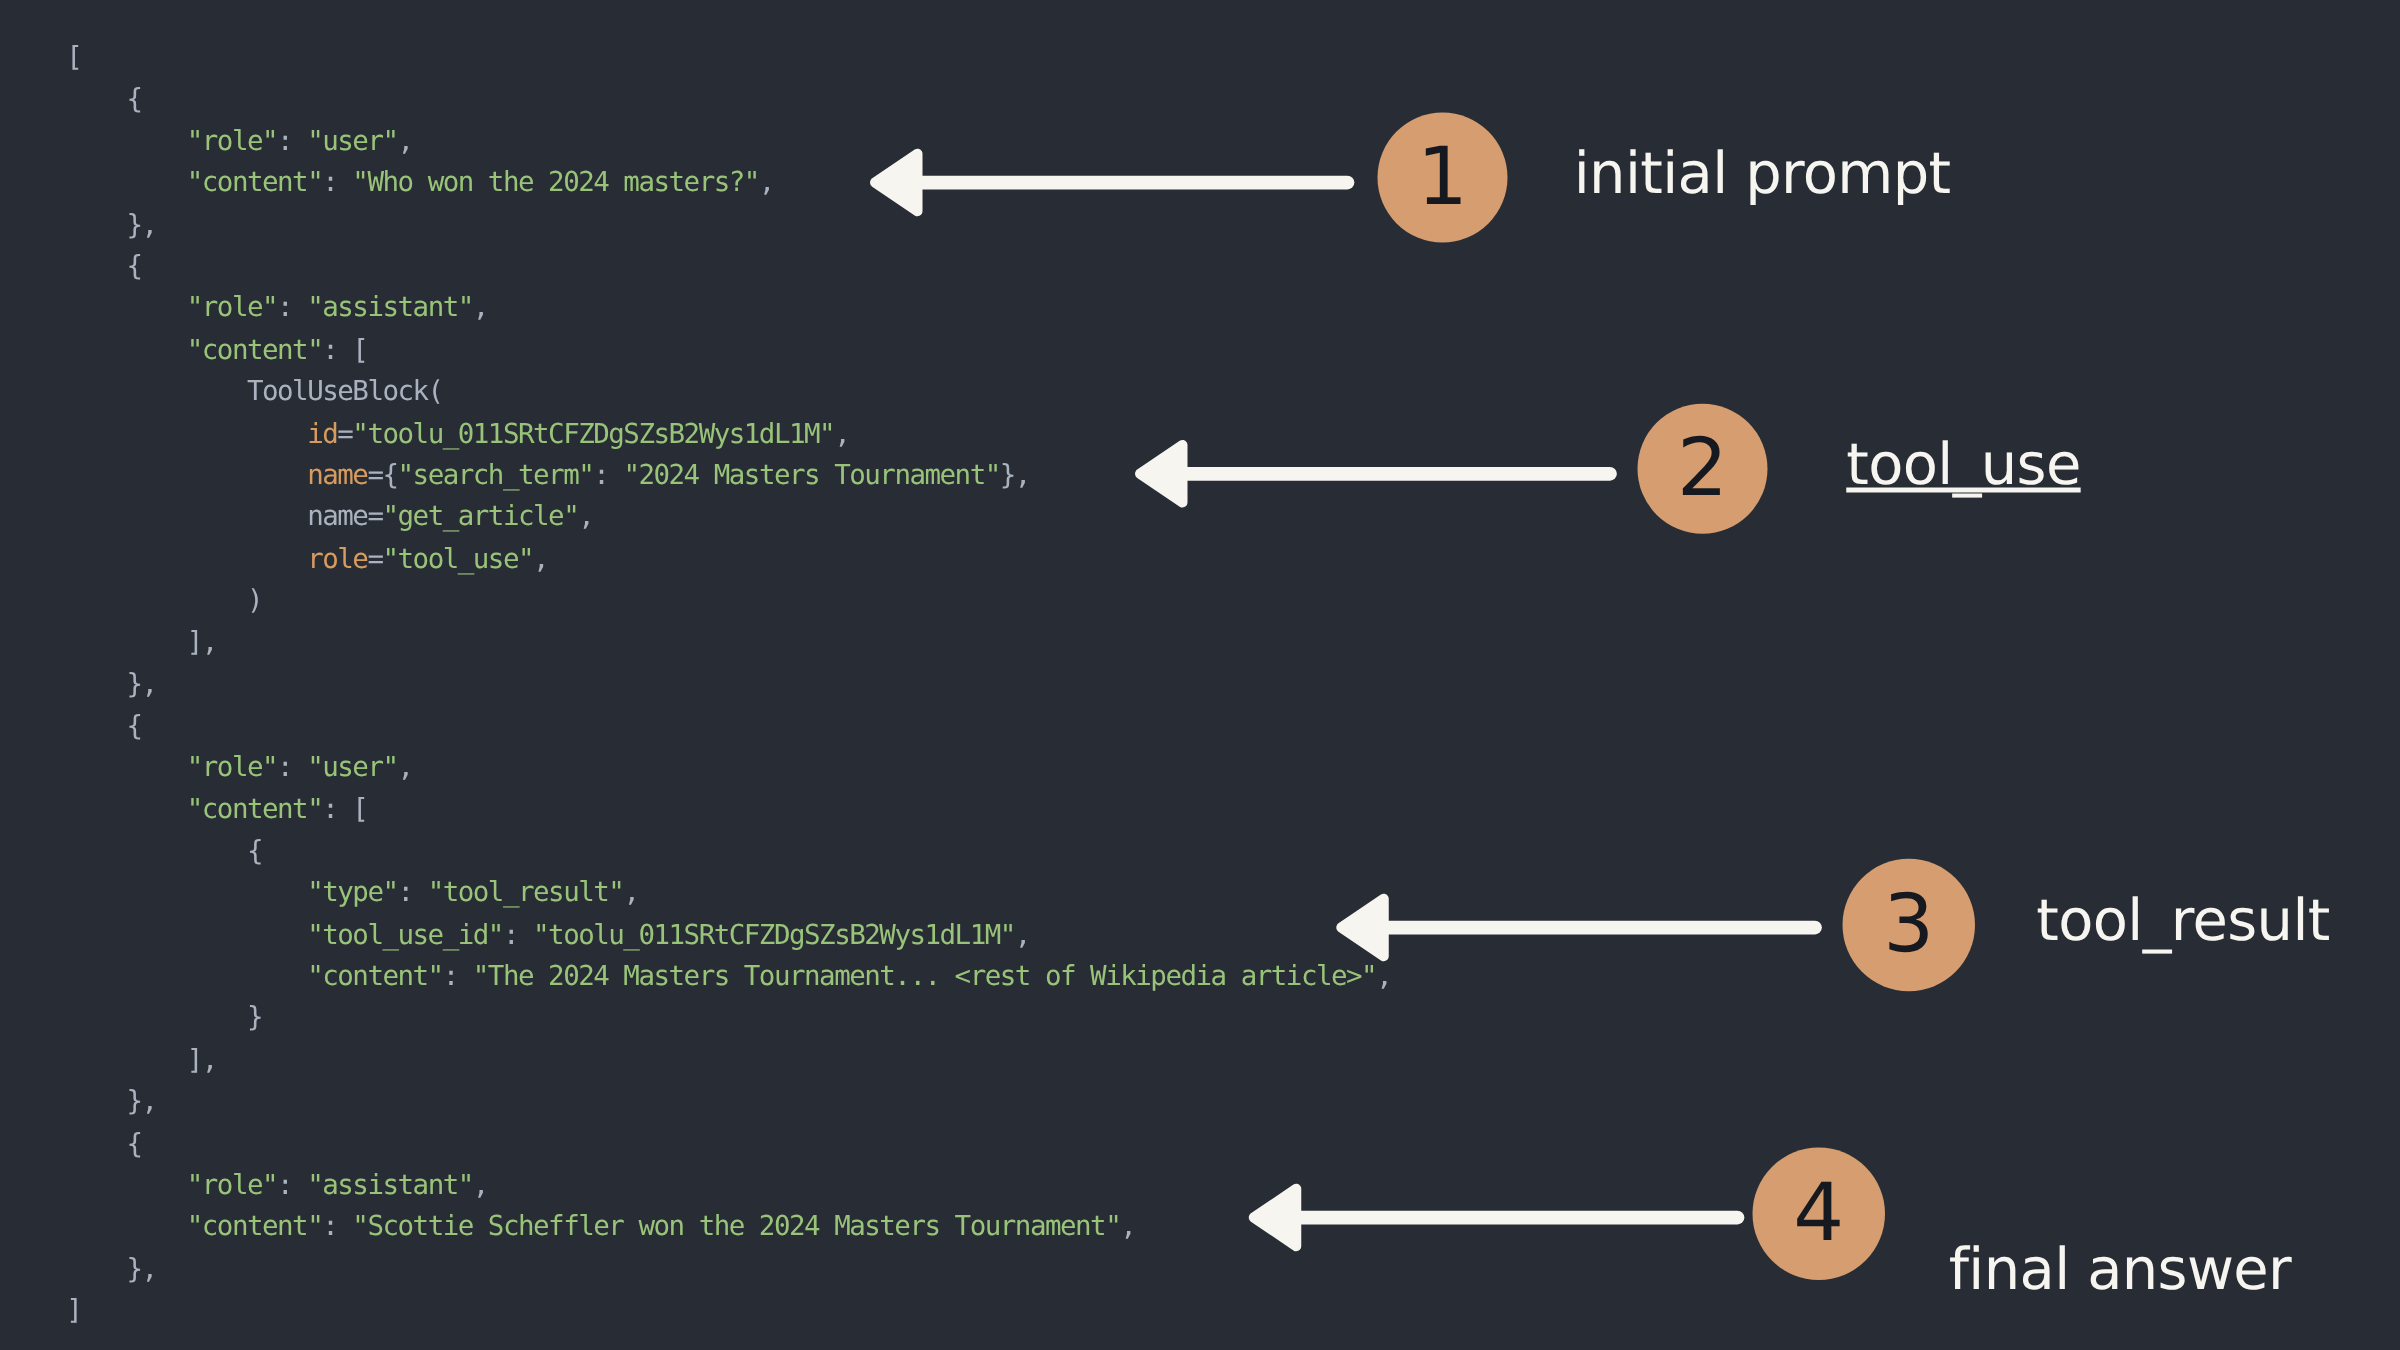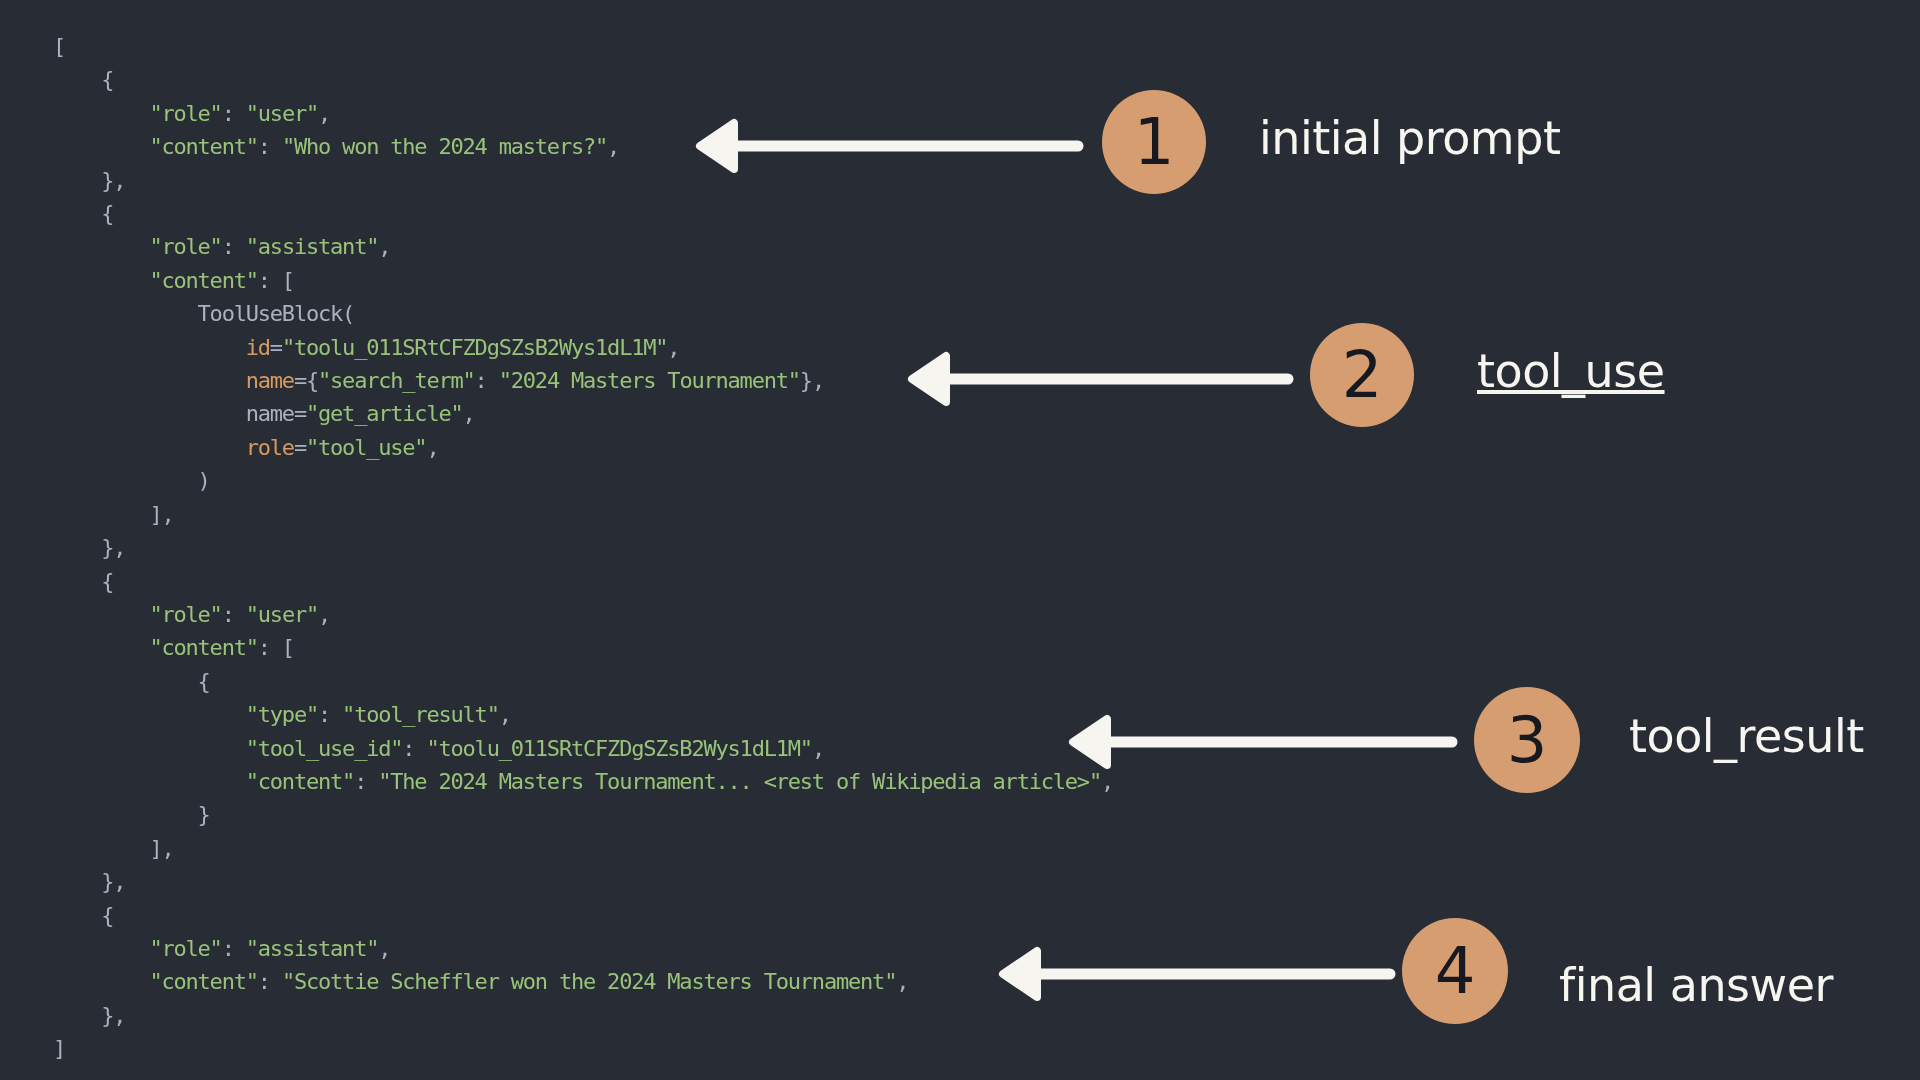--- a/index.html
+++ b/index.html
@@ -94,15 +94,15 @@
         <span>2</span>
       </div>
       <div class="anno-label" style="left: 1440px; top: 371px; text-decoration: underline;">tool_use</div>
       <div class="badge" style="left: 1474px; top: 687px; width: 106px; height: 106px;">
         <span>3</span>
       </div>
       <div class="anno-label" style="left: 1592px; top: 736px;">tool_result</div>
       <div class="badge" style="left: 1402px; top: 918px; width: 106px; height: 106px;">
         <span>4</span>
       </div>
-      <div class="anno-label" style="left: 1522px; top: 985px;">final answer</div>
+      <div class="anno-label" style="left: 1522px; top: 1015px;">final answer</div>
     </div>
 </div>
 
 </body></html>

